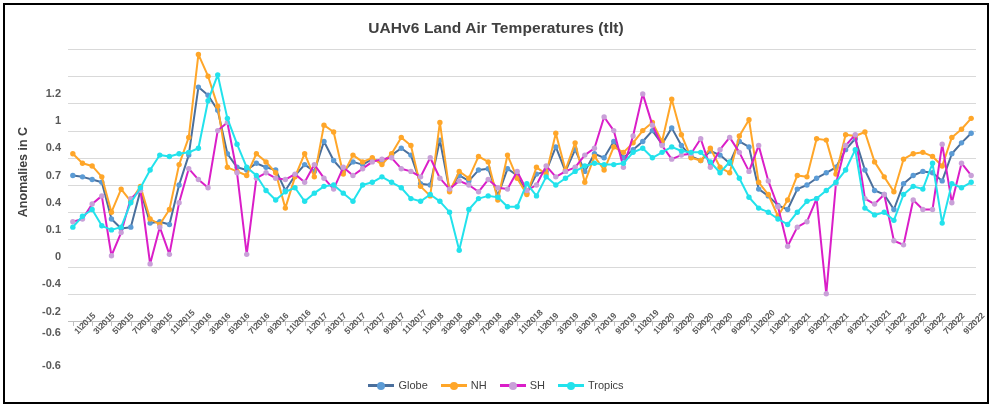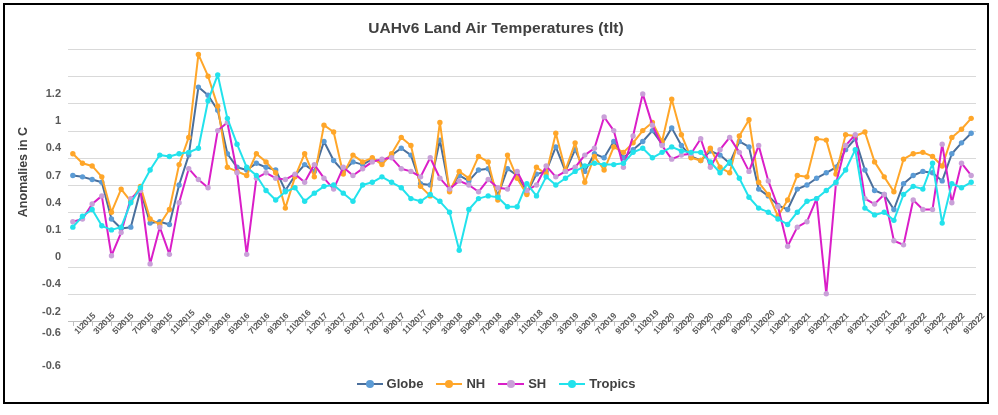--- a/index.html
+++ b/index.html
@@ -82,21 +82,21 @@
     display:inline-block;
   }
   .legend-swatch .lseg{
     position:absolute;left:0;top:4px;width:26px;height:2.6px;
   }
   .legend-swatch .ldot{
     position:absolute;left:9px;top:1.5px;
     width:8px;height:8px;border-radius:50%;
   }
   .legend-label{
-    font-size:13px;font-weight:bold;color:#404040;
+    font-size:11px;font-weight:normal;color:#404040;
   }
 </style>
 </head>
 <body>
 
 <div id="chart-frame">
 
   <div id="chart-title">UAHv6 Land Air Temperatures (tlt)</div>
 
   <div id="y-axis-title">Anomalies in C</div>

